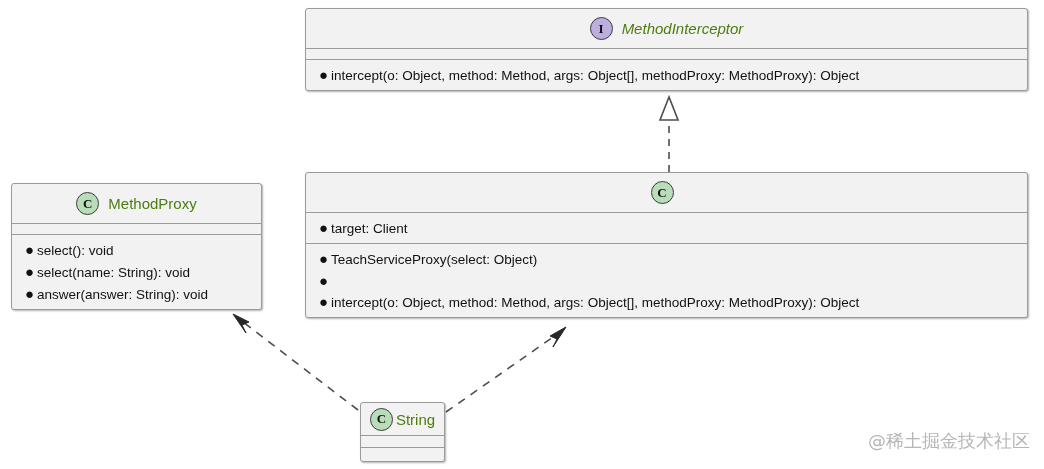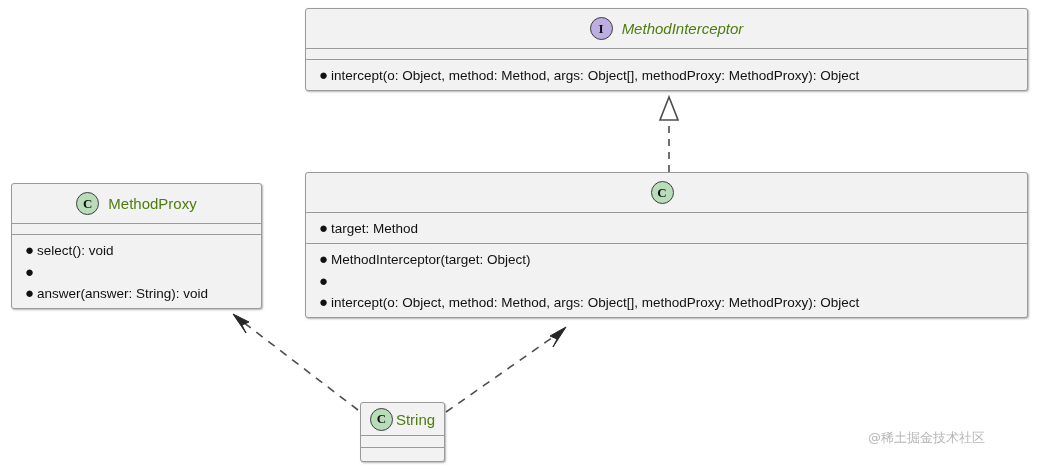--- a/index.html
+++ b/index.html
@@ -96,21 +96,21 @@
     left: 0;
     top: 0;
     width: 1044px;
     height: 469px;
     pointer-events: none;
   }
 
   
   .watermark {
     position: absolute;
-    font-size: 13px;
+    font-size: 18px;
     color: #b6b6b6;
     white-space: nowrap;
     font-family: "DejaVu Sans", sans-serif;
   }
 </style>
 </head>
 <body>
 
 <div id="canvas">
 
@@ -154,42 +154,43 @@
       <span class="uml-title">MethodProxy</span>
     </div>
     <div class="uml-compartment empty"></div>
     <div class="uml-compartment last">
       <div class="member">
         <span class="member-bullet">●</span>
         <span>select(): void</span>
       </div>
       <div class="member">
         <span class="member-bullet">●</span>
+        <span>select(name: String): void</span>
       </div>
       <div class="member">
         <span class="member-bullet">●</span>
         <span>answer(answer: String): void</span>
       </div>
     </div>
   </div>
 
   <div class="uml-box" style="left:305px; top:172px; width:723px;">
     <div class="uml-header">
       <span class="type-icon class">C</span>
     </div>
     <div class="uml-compartment">
       <div class="member">
         <span class="member-bullet">●</span>
-        <span>target: Method</span>
+        <span>target: Client</span>
       </div>
     </div>
     <div class="uml-compartment last">
       <div class="member">
         <span class="member-bullet">●</span>
-        <span>MethodInterceptor(target: Object)</span>
+        <span>TeachServiceProxy(select: Object)</span>
       </div>
       <div class="member">
         <span class="member-bullet">●</span>
       </div>
       <div class="member">
         <span class="member-bullet">●</span>
         <span>intercept(o: Object, method: Method, args: Object[], methodProxy: MethodProxy): Object</span>
       </div>
     </div>
   </div>

